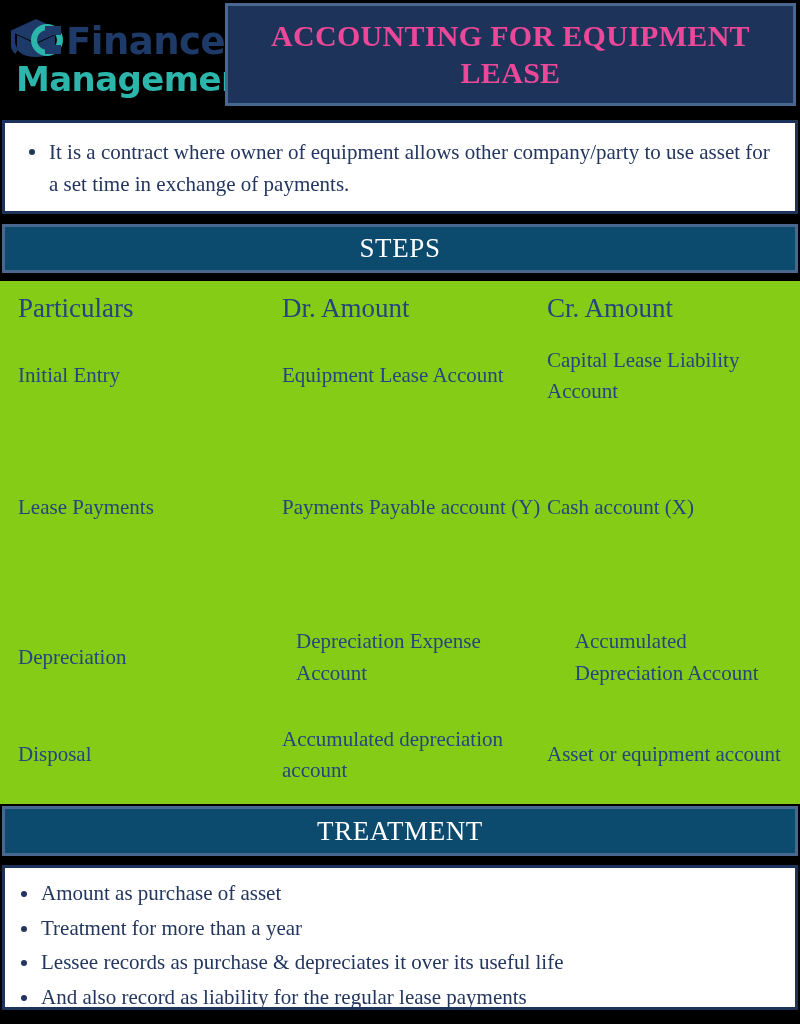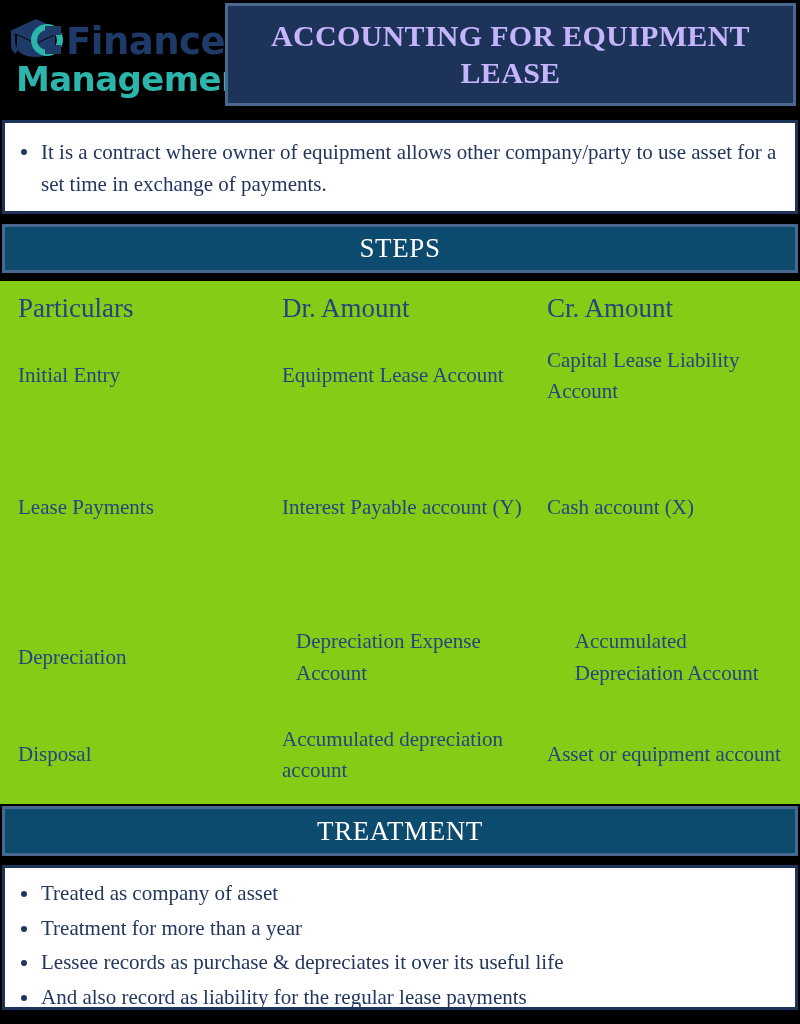--- a/index.html
+++ b/index.html
@@ -72,21 +72,21 @@
     width: 571px;
     height: 103px;
     background: #1e3359;
     border: 3px solid #49688f;
     box-sizing: border-box;
     display: flex;
     align-items: center;
     justify-content: center;
   }
   .title-text {
-    color: #c4b5fd;
+    color: #ec4899;
     font-size: 30px;
     font-weight: bold;
     line-height: 1.22;
     text-align: center;
     letter-spacing: 0.3px;
     padding: 0 18px;
   }
 
   
   .white-box {
@@ -129,20 +129,21 @@
     background: #23365f;
     margin-right: 14px;
   }
   .bullets li .txt { flex: 1; }
 
   #intro-box {
     left: 2px;
     top: 120px;
     width: 796px;
     height: 94px;
+    padding-left: 8px;
   }
   #intro-box .bullets {
     padding: 14px 16px 0 16px;
   }
   #intro-box .bullets li .dot { margin-top: 12px; }
   #intro-box .bullets li .txt {
     font-size: 21px;
     line-height: 1.52;
   }
 
@@ -274,21 +275,21 @@
       <p class="sub">Equipment Lease Account</p>
     </div>
     <div class="cell col3">
       <p class="sub">Capital Lease Liability Account</p>
     </div>
   </div>
 
   <div class="trow tbody-row" id="row-lease">
     <div class="cell col1">Lease Payments</div>
     <div class="cell col2">
-      <p class="sub">Interest Payable account (Y)</p>
+      <p class="sub">Payments Payable account (Y)</p>
     </div>
     <div class="cell col3">
       <p class="sub">Cash account (X)</p>
     </div>
   </div>
 
   <div class="trow tbody-row" id="row-depr">
     <div class="cell col1">Depreciation</div>
     <div class="cell col2">
       <p class="sub">Depreciation Expense Account</p>
@@ -311,21 +312,21 @@
 </div>
 
 <div class="band" id="treatment-band">
   <span class="band-text">TREATMENT</span>
 </div>
 
 <div class="white-box" id="treatment-box">
   <ul class="bullets">
     <li>
       <span class="dot"></span>
-      <span class="txt">Treated as company of asset</span>
+      <span class="txt">Amount as purchase of asset</span>
     </li>
     <li>
       <span class="dot"></span>
       <span class="txt">Treatment for more than a year</span>
     </li>
     <li>
       <span class="dot"></span>
       <span class="txt">Lessee records as purchase &amp; depreciates it over its useful life</span>
     </li>
     <li>

